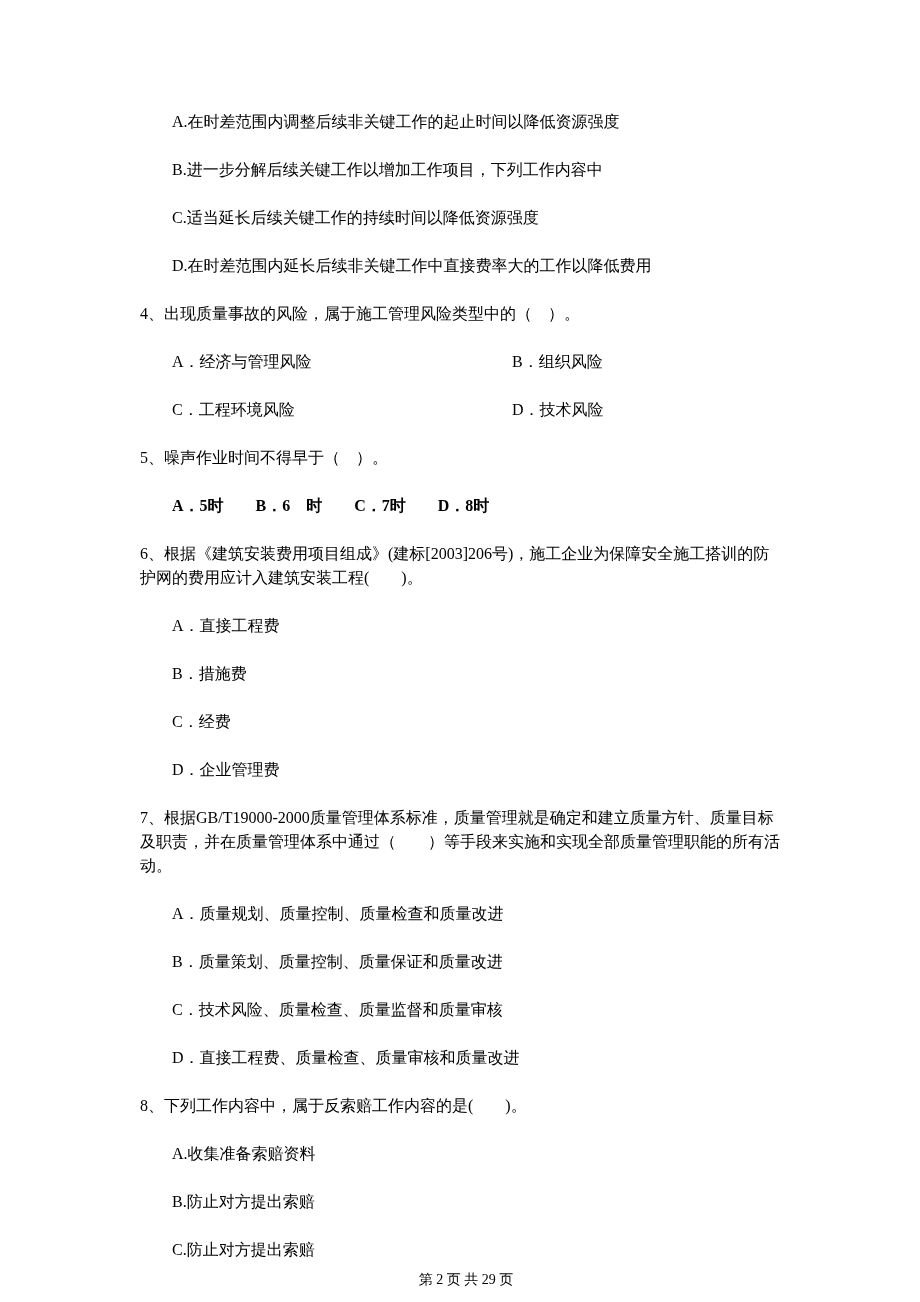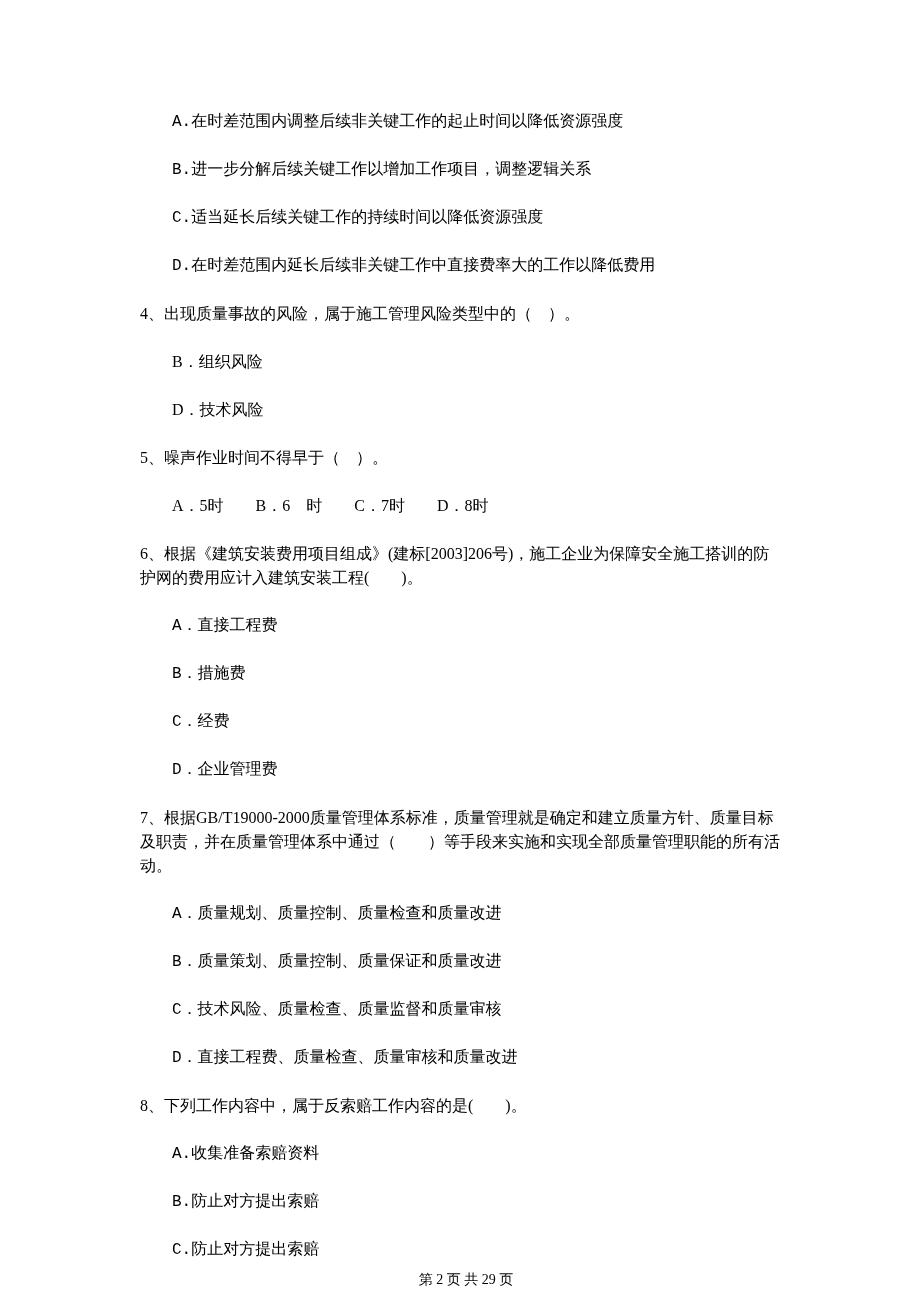--- a/index.html
+++ b/index.html
@@ -10,59 +10,61 @@
       font-family: "SimSun", "宋体", serif;
       font-size: 16px;
       line-height: 1.5;
       color: #000;
       padding: 110px 140px 40px 140px;
       position: relative;
     }
     .option-line {
       padding-left: 32px;
       margin-bottom: 24px;
-      font-family: Liberation Mono, monospace;
     }
     .question-line {
       margin-bottom: 24px;
       margin-top: 12px;
     }
     .two-col {
       display: flex;
       padding-left: 32px;
       margin-bottom: 24px;
     }
     .two-col > span:first-child { flex: 0 0 340px; }
     .inline-opts {
       padding-left: 32px;
       margin-bottom: 24px;
+      font-weight: bold;
     }
     .inline-opts span { margin-right: 28px; }
     .footer {
       position: absolute;
       bottom: 36px;
       left: 6px;
       width: 100%;
       text-align: center;
       font-size: 14px;
     }
   </style>
 </head>
 <body>
 
 <div class="option-line">A.在时差范围内调整后续非关键工作的起止时间以降低资源强度</div>
-<div class="option-line">B.进一步分解后续关键工作以增加工作项目，调整逻辑关系</div>
+<div class="option-line">B.进一步分解后续关键工作以增加工作项目，下列工作内容中</div>
 <div class="option-line">C.适当延长后续关键工作的持续时间以降低资源强度</div>
 <div class="option-line">D.在时差范围内延长后续非关键工作中直接费率大的工作以降低费用</div>
 
 <div class="question-line">4、出现质量事故的风险，属于施工管理风险类型中的（　）。</div>
 <div class="two-col">
+  <span>A．经济与管理风险</span>
   <span>B．组织风险</span>
 </div>
 <div class="two-col">
+  <span>C．工程环境风险</span>
   <span>D．技术风险</span>
 </div>
 
 <div class="question-line">5、噪声作业时间不得早于（　）。</div>
 <div class="inline-opts">
   <span>A．5时</span>
   <span>B．6　时</span>
   <span>C．7时</span>
   <span>D．8时</span>
 </div>

